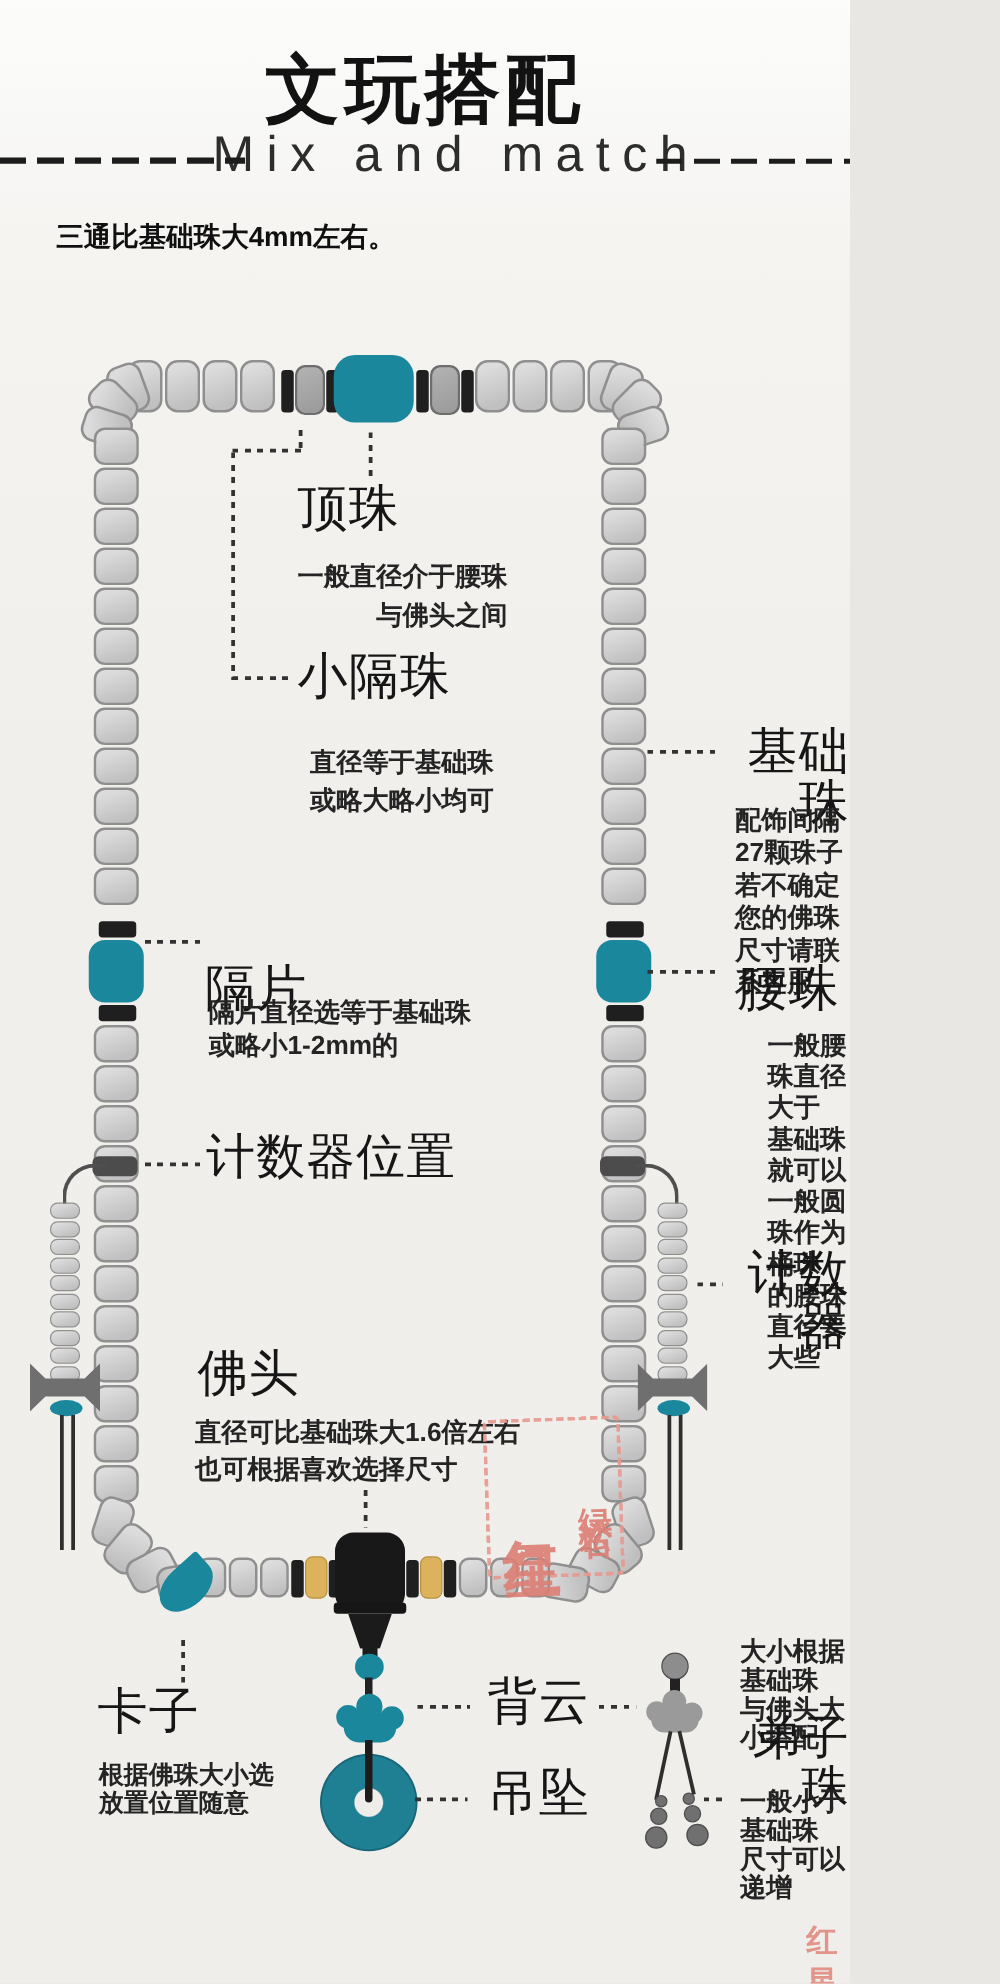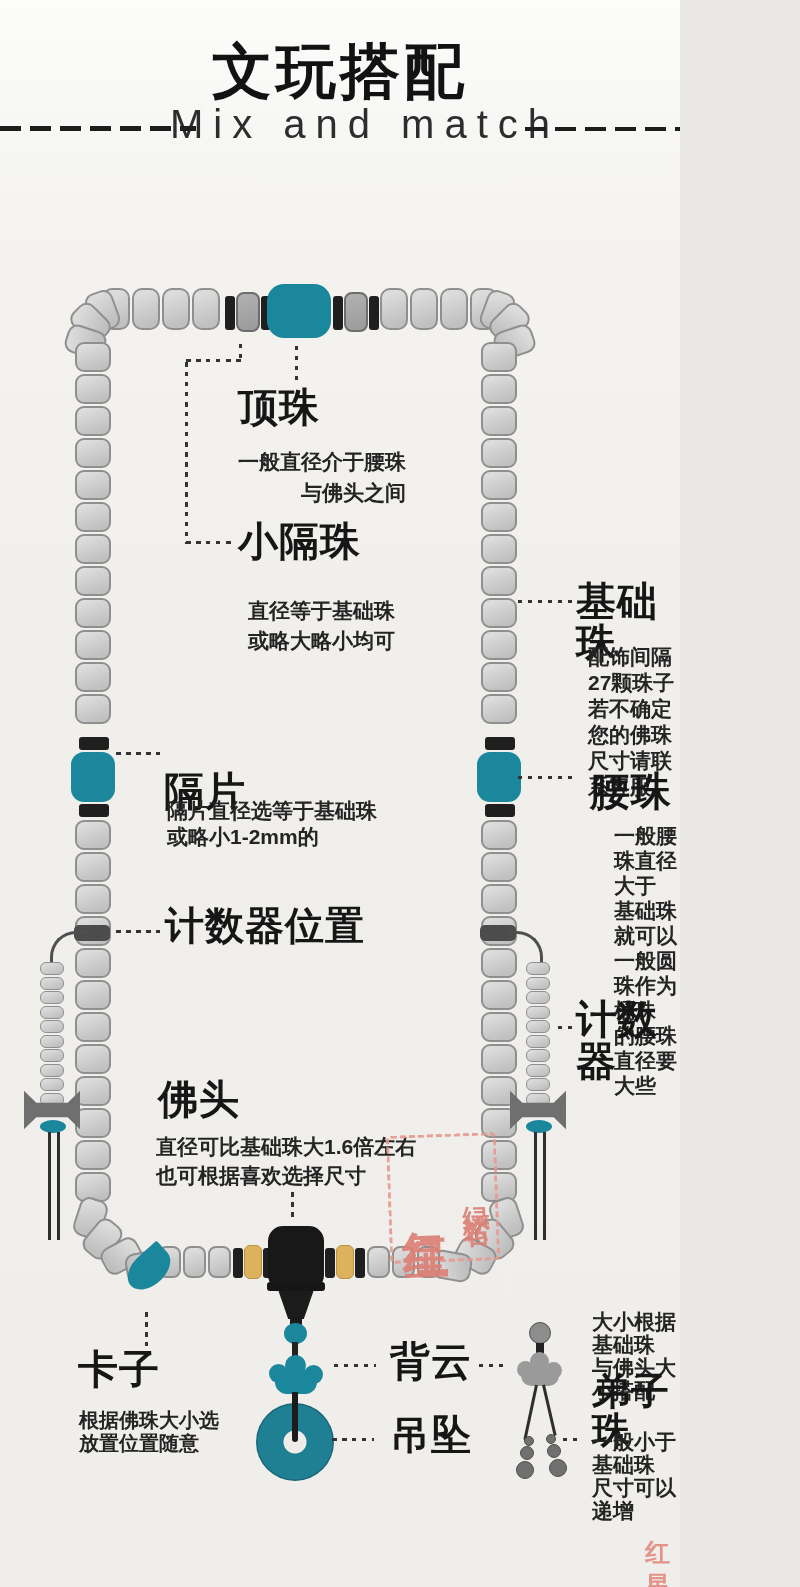--- a/index.html
+++ b/index.html
@@ -26,21 +26,21 @@
   .strip-cnt .bead{width:24px;height:13px;border-radius:6px;border-width:1.5px;}
   .bead-c{width:29px;height:40px;border-radius:10px;background:linear-gradient(160deg,#dcdcdc 15%,#bfbfbf 85%);border:2px solid #8f8f8f;box-sizing:border-box;}
   .bead-dark{background:linear-gradient(160deg,#b2b2b2,#9a9a9a);border:2px solid #6d6d6d;border-radius:8px;box-sizing:border-box;}
   .spacer-blk{background:#1f1f1f;border-radius:3px;}
   .bead-teal{background:#1b879c;border-radius:13px;}
   .bead-yellow{background:#dcb25c;border:1.5px solid #b9913f;border-radius:6px;box-sizing:border-box;}
   
   .dot-h{height:3px;background:repeating-linear-gradient(90deg,#333 0 4.5px,transparent 4.5px 10px);}
   .dot-v{width:3px;background:repeating-linear-gradient(180deg,#333 0 4.5px,transparent 4.5px 10px);}
   
-  .lbl{font-weight:700;color:#161616;font-size:40px;letter-spacing:1px;line-height:1.05;}
+  .lbl{font-weight:400;color:#161616;font-size:40px;letter-spacing:1px;line-height:1.05;text-align:right;}
   .desc{font-weight:700;color:#242424;font-size:21px;white-space:pre-line;}
   
   .cnt-disc{width:36px;height:16px;background:#4c4c4c;border-radius:5px;}
   .hook-l{width:32px;height:32px;border-left:3px solid #4f4f4f;border-top:3px solid #4f4f4f;border-top-left-radius:26px;}
   .hook-r{width:32px;height:32px;border-right:3px solid #4f4f4f;border-top:3px solid #4f4f4f;border-top-right-radius:26px;}
   .dumbbell{width:56px;height:40px;background:#6f6f6f;clip-path:polygon(0 2%,22% 32%,78% 32%,100% 2%,100% 98%,78% 68%,22% 68%,0 98%);}
   .teal-disc{width:26px;height:13px;background:#1b879c;border-radius:50%;}
   .cord{background:#2e2e2e;width:2.5px;}
   
   .cone-lip{width:58px;height:9px;background:#161616;border-radius:3px;}
@@ -70,20 +70,21 @@
 </head>
 <body>
 
 <div class="page">
 
   <div class="abs main-title">文玩搭配</div>
   <div class="abs sub-title">Mix and match</div>
   <div class="abs dash-left"></div>
   <div class="abs dash-right"></div>
   <div class="abs intro">
+    <div>三通比基础珠大4mm左右。</div>
   </div>
 
   <div>
 
     <div class="abs strip strip-h strip-top" style="left:102px;top:288px;">
         <span class="bead"></span>
         <span class="bead"></span>
         <span class="bead"></span>
         <span class="bead"></span>
       </div>

